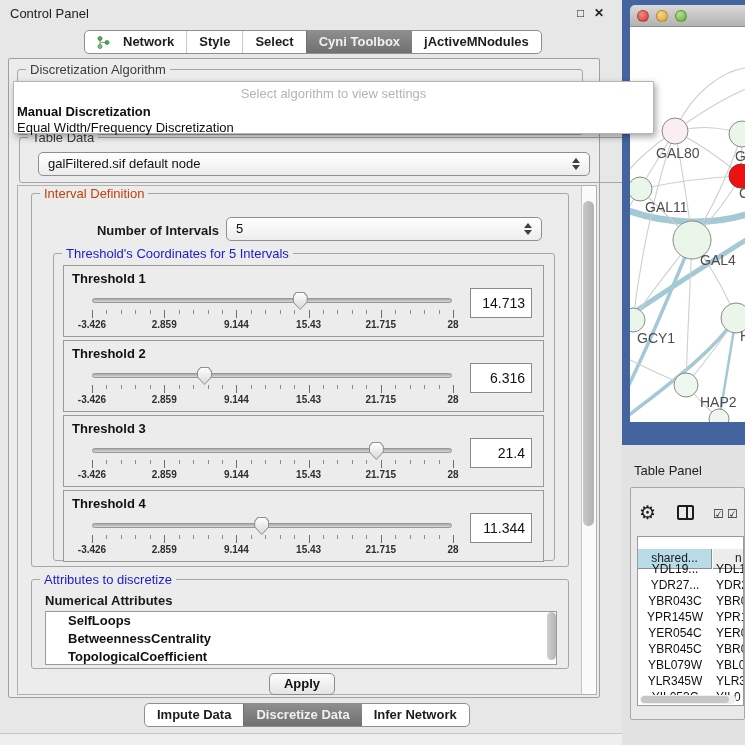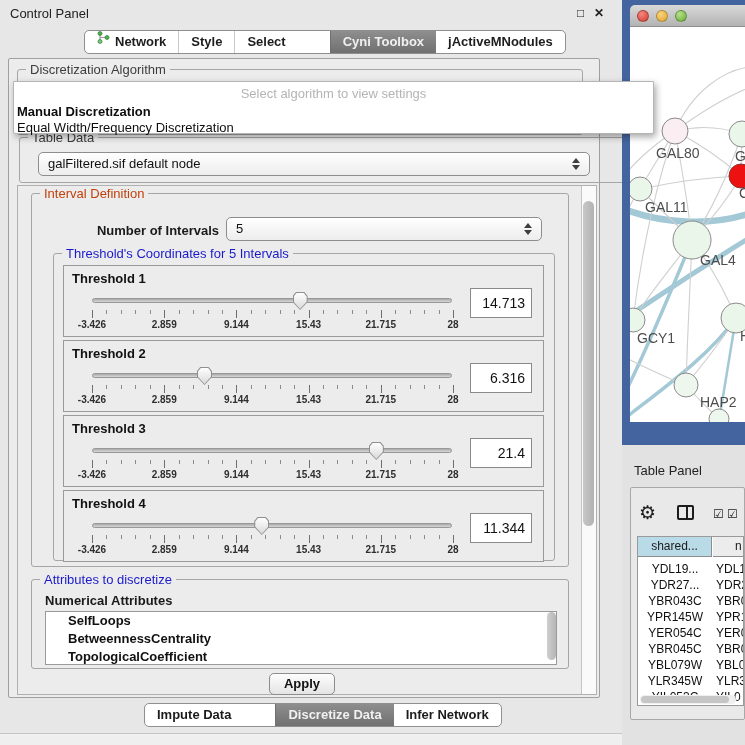--- a/index.html
+++ b/index.html
@@ -8,23 +8,23 @@
   .abs { position:absolute; }
 
   
   #control-panel { position:absolute; left:0; top:0; width:622px; height:745px; background:#e7e7e7; }
   #cp-title { position:absolute; left:10px; top:6px; font-size:13px; color:#222; }
   .title-ico { position:absolute; top:6px; font-size:12px; color:#222; cursor:pointer; }
 
   .tabgroup { position:absolute; display:flex; height:24px; background:#fff;
               border:1px solid #8f8f8f; border-radius:5px; overflow:hidden; }
   .tab { padding:0 12px; line-height:22px; font-size:13px; font-weight:600; color:#1c1c1c;
-         border-left:1px solid #c9c9c9; white-space:nowrap; display:flex; gap:5px; }
+         border-left:1px solid #c9c9c9; white-space:nowrap; display:flex; align-items:center; gap:13px; }
   .tab:first-child { border-left:none; }
-  .tab.sel { background:linear-gradient(#8e8e8e,#707070); color:#f1f1f1; border-left-color:#707070;margin-left:32px; }
+  .tab.sel { background:linear-gradient(#8e8e8e,#707070); color:#f1f1f1; border-left-color:#707070; }
   .tab.after-sel { border-left:none; }
 
   #content { position:absolute; left:8px; top:58px; width:592px; height:640px;
              border:1px solid #9f9f9f; background:#ececec; border-radius:2px; }
 
   .groupbox { position:absolute; border:1px solid #a6a6a6; border-radius:3px; }
   .gb-label { position:absolute; top:-8px; left:8px; background:#ececec; padding:0 4px;
               font-size:13px; line-height:15px; white-space:nowrap; }
   .gb-green { color:#c2410c; } .gb-blue { color:#1a1acc; } .gb-dark { color:#3c3c3c; }
 
@@ -94,21 +94,21 @@
   #net-canvas { position:absolute; left:8px; top:27px; width:115px; height:395px; background:#fff; overflow:hidden; }
 
   #tp-title { position:absolute; left:12px; top:463px; font-size:13px; color:#222; }
   #table-box { position:absolute; left:8px; top:487px; width:115px; height:233px;
                border:1px solid #a8a8a8; border-radius:2px; background:#e9e9e9; }
   .tp-ico { position:absolute; color:#1c1c1c; }
   #col-ico { width:17px; height:15px; border:2px solid #1c1c1c; border-radius:2px; }
   #col-ico:before { content:""; position:absolute; left:50%; top:0; width:2px; height:100%; background:#1c1c1c; }
   #tp-table { position:absolute; left:6px; top:48px; width:107px; height:170px; background:#fff;
               border:1px solid #9a9a9a; overflow:hidden; font-size:12px; }
-  .hdr-cell { position:absolute; top:0; height:20px; line-height:19px; border-bottom:1px solid #8d8d8d; }
+  .hdr-cell { position:absolute; top:12px; height:20px; line-height:19px; border-bottom:1px solid #8d8d8d; }
   #hdr1 { left:0; width:74px; background:#b9dbe8; border-right:1px solid #8d8d8d; text-align:center; }
   #hdr2 { left:75px; width:60px; background:#ececec; padding-left:22px; }
   .trow { position:absolute; height:16px; line-height:16px; width:200px; color:#101010; }
   .trow .c1 { position:absolute; left:0; width:74px; text-align:center; }
   .trow .c2 { position:absolute; left:78px; }
   #hscroll { position:absolute; left:2px; top:158px; width:96px; height:9px; background:#efefef; border-radius:5px; }
   #hscroll i { position:absolute; left:1px; top:1px; width:88px; height:7px; background:#c6c6c6; border-radius:4px; display:block; }
 
   svg text { font-family:"Liberation Sans", sans-serif; fill:#4d4d4d; font-size:14px; }
 </style>

